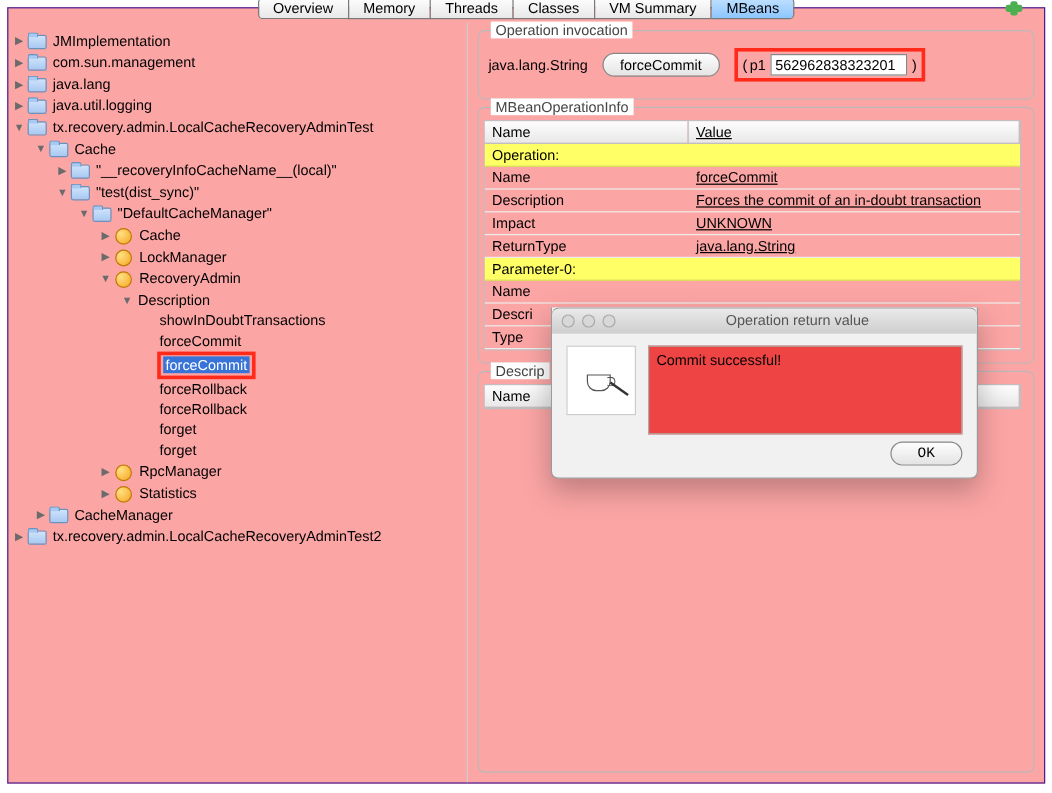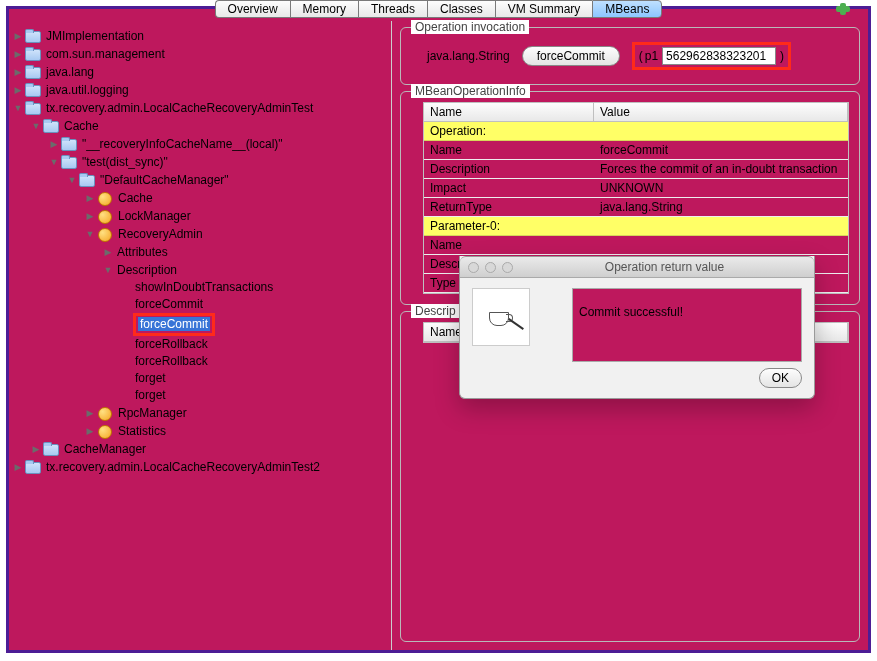--- a/index.html
+++ b/index.html
@@ -1,18 +1,18 @@
 <!DOCTYPE html>
 <html><head>
 <meta charset="utf-8">
 <style>
   * { box-sizing: border-box; margin: 0; padding: 0; font-family: "Lucida Grande", Arial, sans-serif; font-size: 12px; }
   body { background: #fff; width: 877px; height: 661px; position: relative; overflow: hidden; }
   
-  .outer-frame { border: 3px solid #4c1d95; margin: 6px; height: 647px; position: relative; background: #be185d; }
+  .outer-frame { border: 1px solid #4c1d95; margin: 6px; height: 647px; position: relative; background: #fca5a5; }
   
   .tabbar { position: absolute; top: -9px; left: 0; right: 0; text-align: center; }
   .tabbar-inner { display: inline-flex; height: 18px; }
   .tab {
     padding: 1px 12px; border: 1px solid #7a7a7a; border-right: none;
     background: linear-gradient(#fdfdfd,#e8e8e8); cursor: pointer;
   }
   .tab:first-child { border-top-left-radius: 4px; border-bottom-left-radius: 4px; }
   .tab:last-child  { border-right: 1px solid #7a7a7a; border-top-right-radius: 4px; border-bottom-right-radius: 4px; }
   .tab.active { background: linear-gradient(#bfe0ff,#8cc6ff); }
@@ -35,37 +35,37 @@
   .ic { width:16px; height:14px; display:inline-block; margin-right:3px; position:relative; }
   .ic.folder::before{content:"";position:absolute;left:0;top:2px;width:14px;height:10px;background:linear-gradient(#cfe3fb,#a8c9f2);border:1px solid #6a92bf;border-radius:2px;}
   .ic.folder::after{content:"";position:absolute;left:0;top:0;width:7px;height:3px;background:#a8c9f2;border:1px solid #6a92bf;border-bottom:none;border-radius:2px 2px 0 0;}
   .ic.bean::before{content:"";position:absolute;left:1px;top:1px;width:12px;height:12px;border-radius:50%;background:radial-gradient(circle at 30% 30%,#ffe082,#f5a623);border:1px solid #c07800;}
   .label { padding:0 2px; }
   .label.sel { background:#3874d7; color:#fff; }
   .redbox { border: 3px solid #ff2a1a; padding: 0 2px; }
   .ind { display:inline-block; }
 
   
-  .group { border:1px solid #b9b9b9; border-radius:6px; padding:10px 10px 10px 22px; position:relative; }
+  .group { border:1px solid #b9b9b9; border-radius:6px; padding:10px 10px 10px 4px; position:relative; }
   .group > .legend { position:absolute; top:-8px; left:10px; background:#fff; padding:0 4px; color:#444; }
 
   .invoc-row{display:flex; align-items:center; gap:12px; padding:4px;}
   .method-btn{
     border:1px solid #888; border-radius:10px; padding:2px 14px;
     background:linear-gradient(#fdfdfd,#e4e4e4); cursor:pointer;
   }
   .param-wrap{display:flex; align-items:center; border:3px solid #ff2a1a; padding:2px 4px;}
   .param-input{width:114px; padding:1px 3px; border:1px solid #888; background:#fff;}
 
   .table{border:1px solid #bfbfbf;}
   .trow{display:flex;}
   .th{background:linear-gradient(#fdfdfd,#e8e8e8); border-right:1px solid #bfbfbf; border-bottom:1px solid #bfbfbf; padding:2px 6px;}
   .td{padding:2px 6px; border-bottom:1px solid #eee;}
   .col-name{width:170px;}
-  .col-val{flex:1;}
+  .col-val{flex:1;text-decoration:underline;}
   .trow.section{background:#ffff66;}
   .trow.section .td{border-bottom:1px solid #d7d75a;}
 
   .desc-table .th{flex:1;}
 
   
   .dialog{
     position:absolute; left:459px; top:256px; width:356px;
     border:1px solid #9a9a9a; border-top:none; background:#f1f1f1;
     box-shadow:0 10px 24px rgba(0,0,0,.25); border-radius:0 0 6px 6px;
@@ -73,23 +73,23 @@
   .dlg-titlebar{height:22px; background:linear-gradient(#eaeaea,#cfcfcf); border-bottom:1px solid #aaa; display:flex; align-items:center; padding:0 8px; border-radius:6px 6px 0 0; border-top:1px solid #9a9a9a;}
   .traffic{display:flex; gap:6px; margin-right:10px;}
   .traffic span{width:11px;height:11px;border-radius:50%;background:#d8d8d8;border:1px solid #aaa;}
   .dlg-title{flex:1; text-align:center; color:#555;}
   .dlg-body{display:flex; padding:10px 12px 6px 12px; gap:10px;}
   .dlg-iconbox{width:58px;height:58px;border:1px solid #ccc;background:#fff;display:flex;align-items:center;justify-content:center;position:relative;}
   .cup{position:relative;width:30px;height:22px;}
   .cup::before{content:"";position:absolute;left:3px;top:6px;width:18px;height:12px;border:1.5px solid #555;border-radius:0 0 8px 8px;}
   .cup::after{content:"";position:absolute;left:20px;top:8px;width:6px;height:6px;border:1.5px solid #555;border-left:none;border-radius:0 5px 5px 0;}
   .pen{position:absolute;left:34px;top:34px;width:18px;height:2px;background:#333;transform:rotate(35deg);} 
-  .dlg-text{flex:1;border:1px solid #aaa;background:#be185d;padding:16px 6px;height:74px;margin-left:32px;}
+  .dlg-text{flex:1;border:1px solid #aaa;background:#ef4444;padding:4px 6px;height:74px;}
   .dlg-buttons{display:flex;justify-content:flex-end;padding:0 12px 10px 0;}
-  .ok-btn{border:1px solid #888;border-radius:10px;padding:2px 12px;background:linear-gradient(#fdfdfd,#e4e4e4);cursor:pointer;}
+  .ok-btn{border:1px solid #888;border-radius:10px;padding:2px 22px;background:linear-gradient(#fdfdfd,#e4e4e4);cursor:pointer;font-family:Liberation Mono, monospace;}
 
   .right-rest{flex:1;}
 </style>
 </head>
 <body>
 
 <div class="outer-frame">
   <div class="tabbar">
     <div class="tabbar-inner" id="tabbar">
         <div class="tab">Overview</div>
@@ -169,25 +169,20 @@
             <span class="ind" style="width: 72px;"></span>
             <span class="tw closed"></span>
             <span class="ic bean"></span>
             <span class="label">LockManager</span>
           </div>
           <div class="node">
             <span class="ind" style="width: 72px;"></span>
             <span class="tw open"></span>
             <span class="ic bean"></span>
             <span class="label">RecoveryAdmin</span>
-          </div>
-          <div class="node">
-            <span class="ind" style="width: 90px;"></span>
-            <span class="tw closed"></span>
-            <span class="label">Attributes</span>
           </div>
           <div class="node">
             <span class="ind" style="width: 90px;"></span>
             <span class="tw open"></span>
             <span class="label">Description</span>
           </div>
           <div class="node">
             <span class="ind" style="width: 108px;"></span>
             <span class="tw none"></span>
             <span class="label">showInDoubtTransactions</span>

